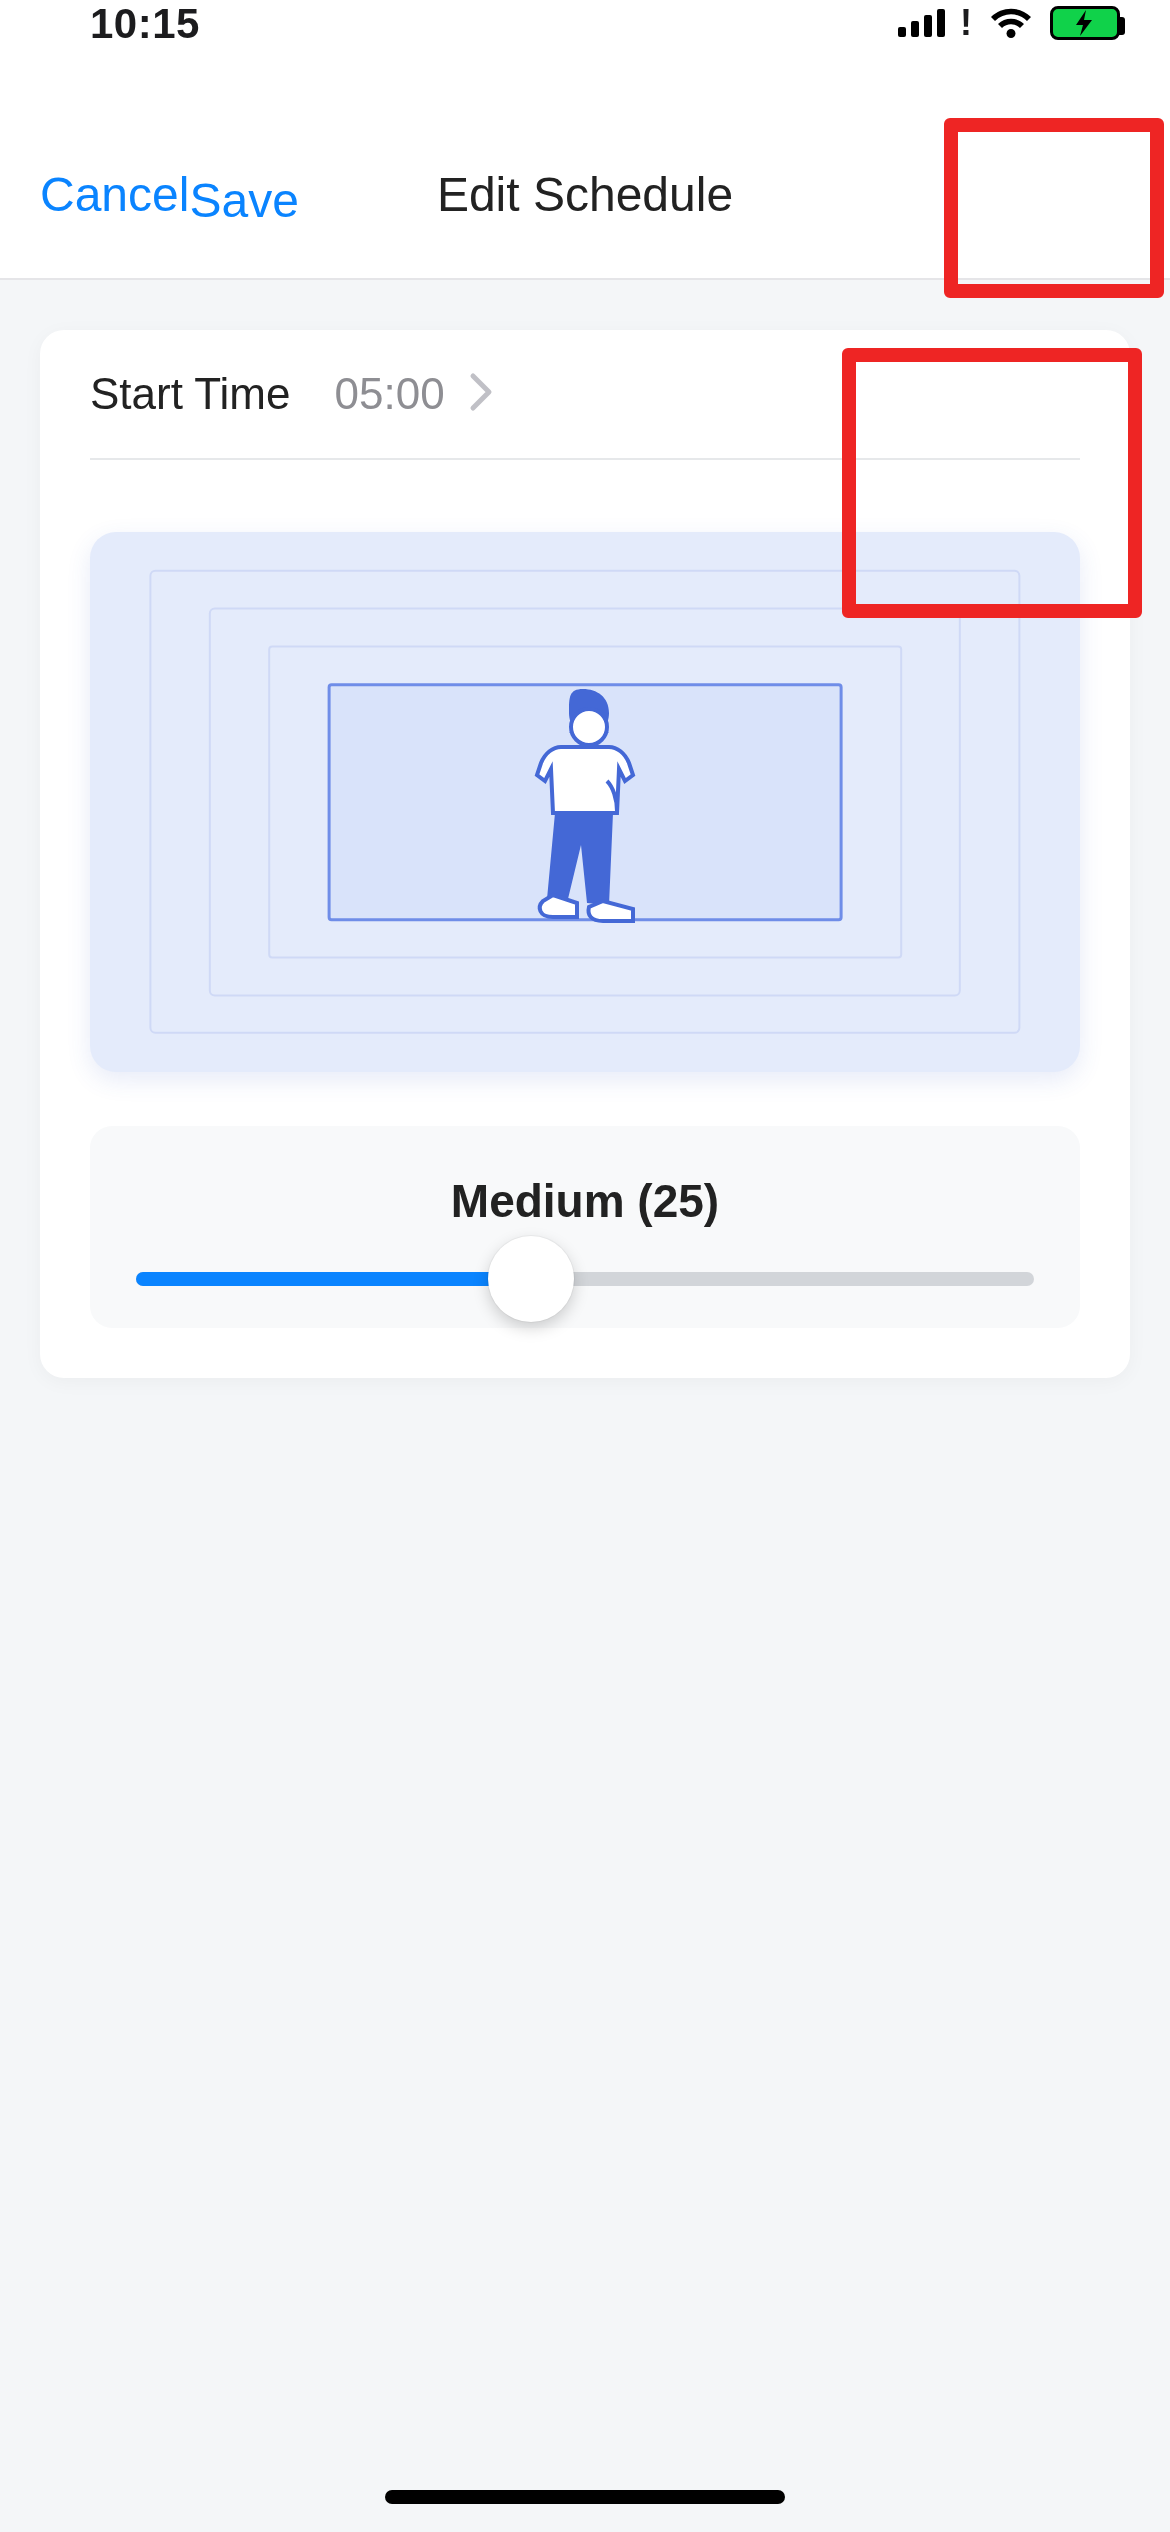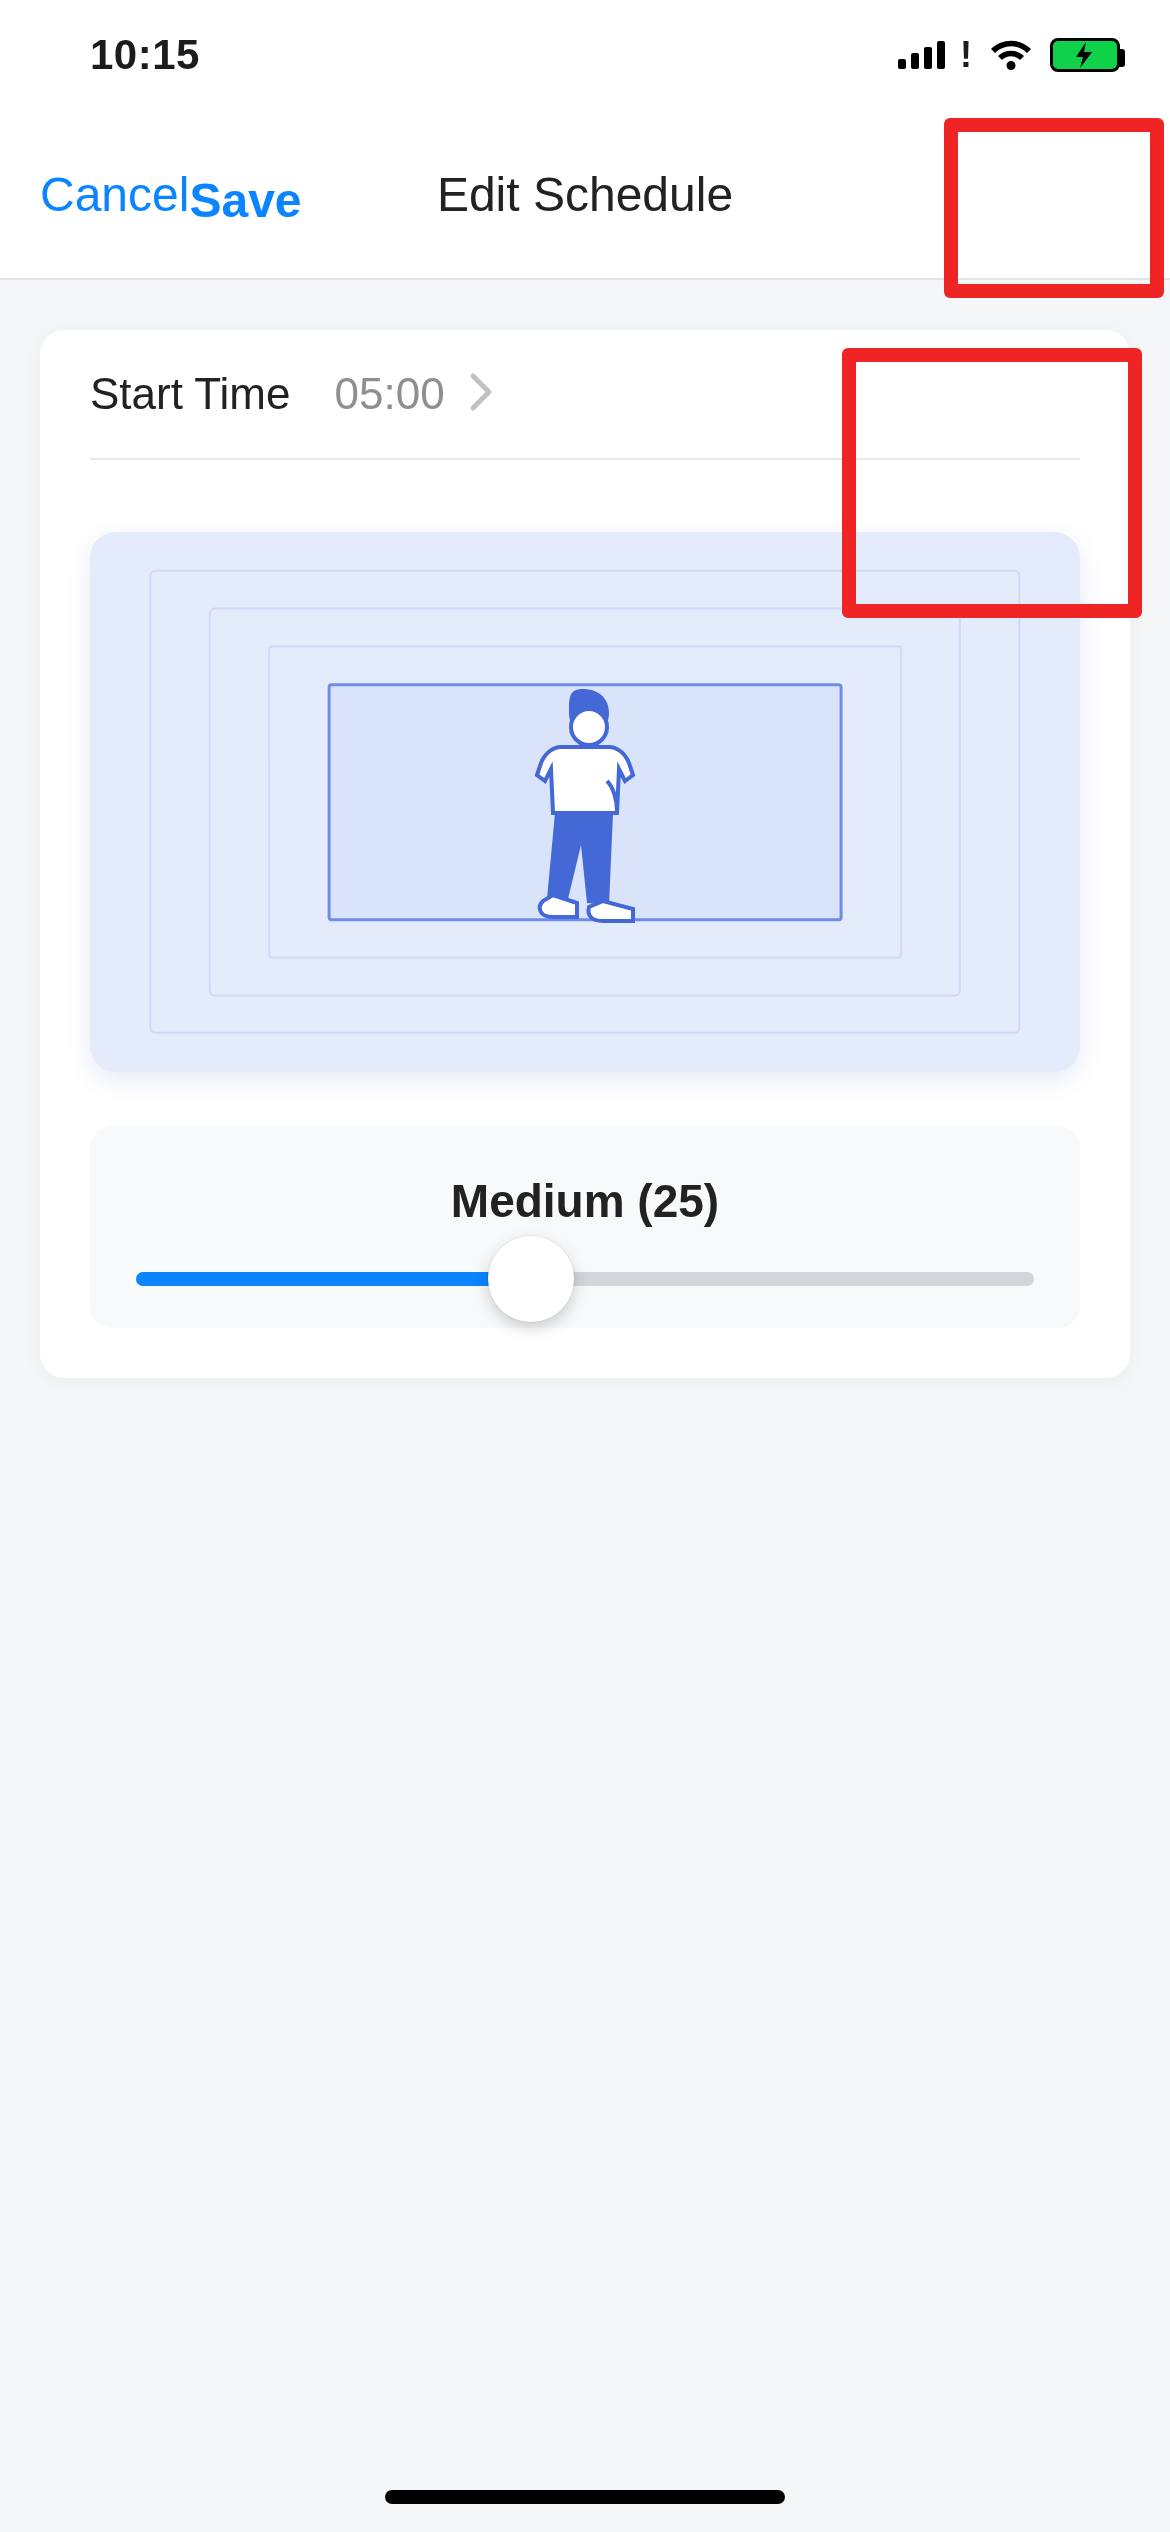--- a/index.html
+++ b/index.html
@@ -10,21 +10,21 @@
       background: #f4f6f8;
       color: #1c1c1e;
       -webkit-font-smoothing: antialiased;
     }
 
     
     .status-bar {
       height: 110px;
       background: #ffffff;
       display: flex;
-      align-items: center;
+      align-items: flex-start;
       justify-content: space-between;
       padding: 0 50px 0 90px;
     }
     .status-time {
       font-size: 42px;
       font-weight: 700;
       letter-spacing: 0.5px;
     }
     .status-icons { display: flex; align-items: center; gap: 16px; }
 
@@ -51,21 +51,21 @@
       padding: 0 40px;
       border-bottom: 2px solid #e5e5e8;
       position: relative;
     }
     .nav-cancel, .nav-save {
       font-size: 48px;
       color: #0a84ff;
       font-weight: 400;
       background: none; border: none; cursor: pointer;
     }
-    .nav-save { font-weight: 700; margin-top: 12px; }
+    .nav-save { font-weight: 400; margin-top: 12px; }
     .nav-title {
       position: absolute; left: 50%; transform: translateX(-50%);
       font-size: 48px;
       font-weight: 400;
       color: #222;
     }
 
     
     .content { padding: 50px 40px 0; }
     .card {

